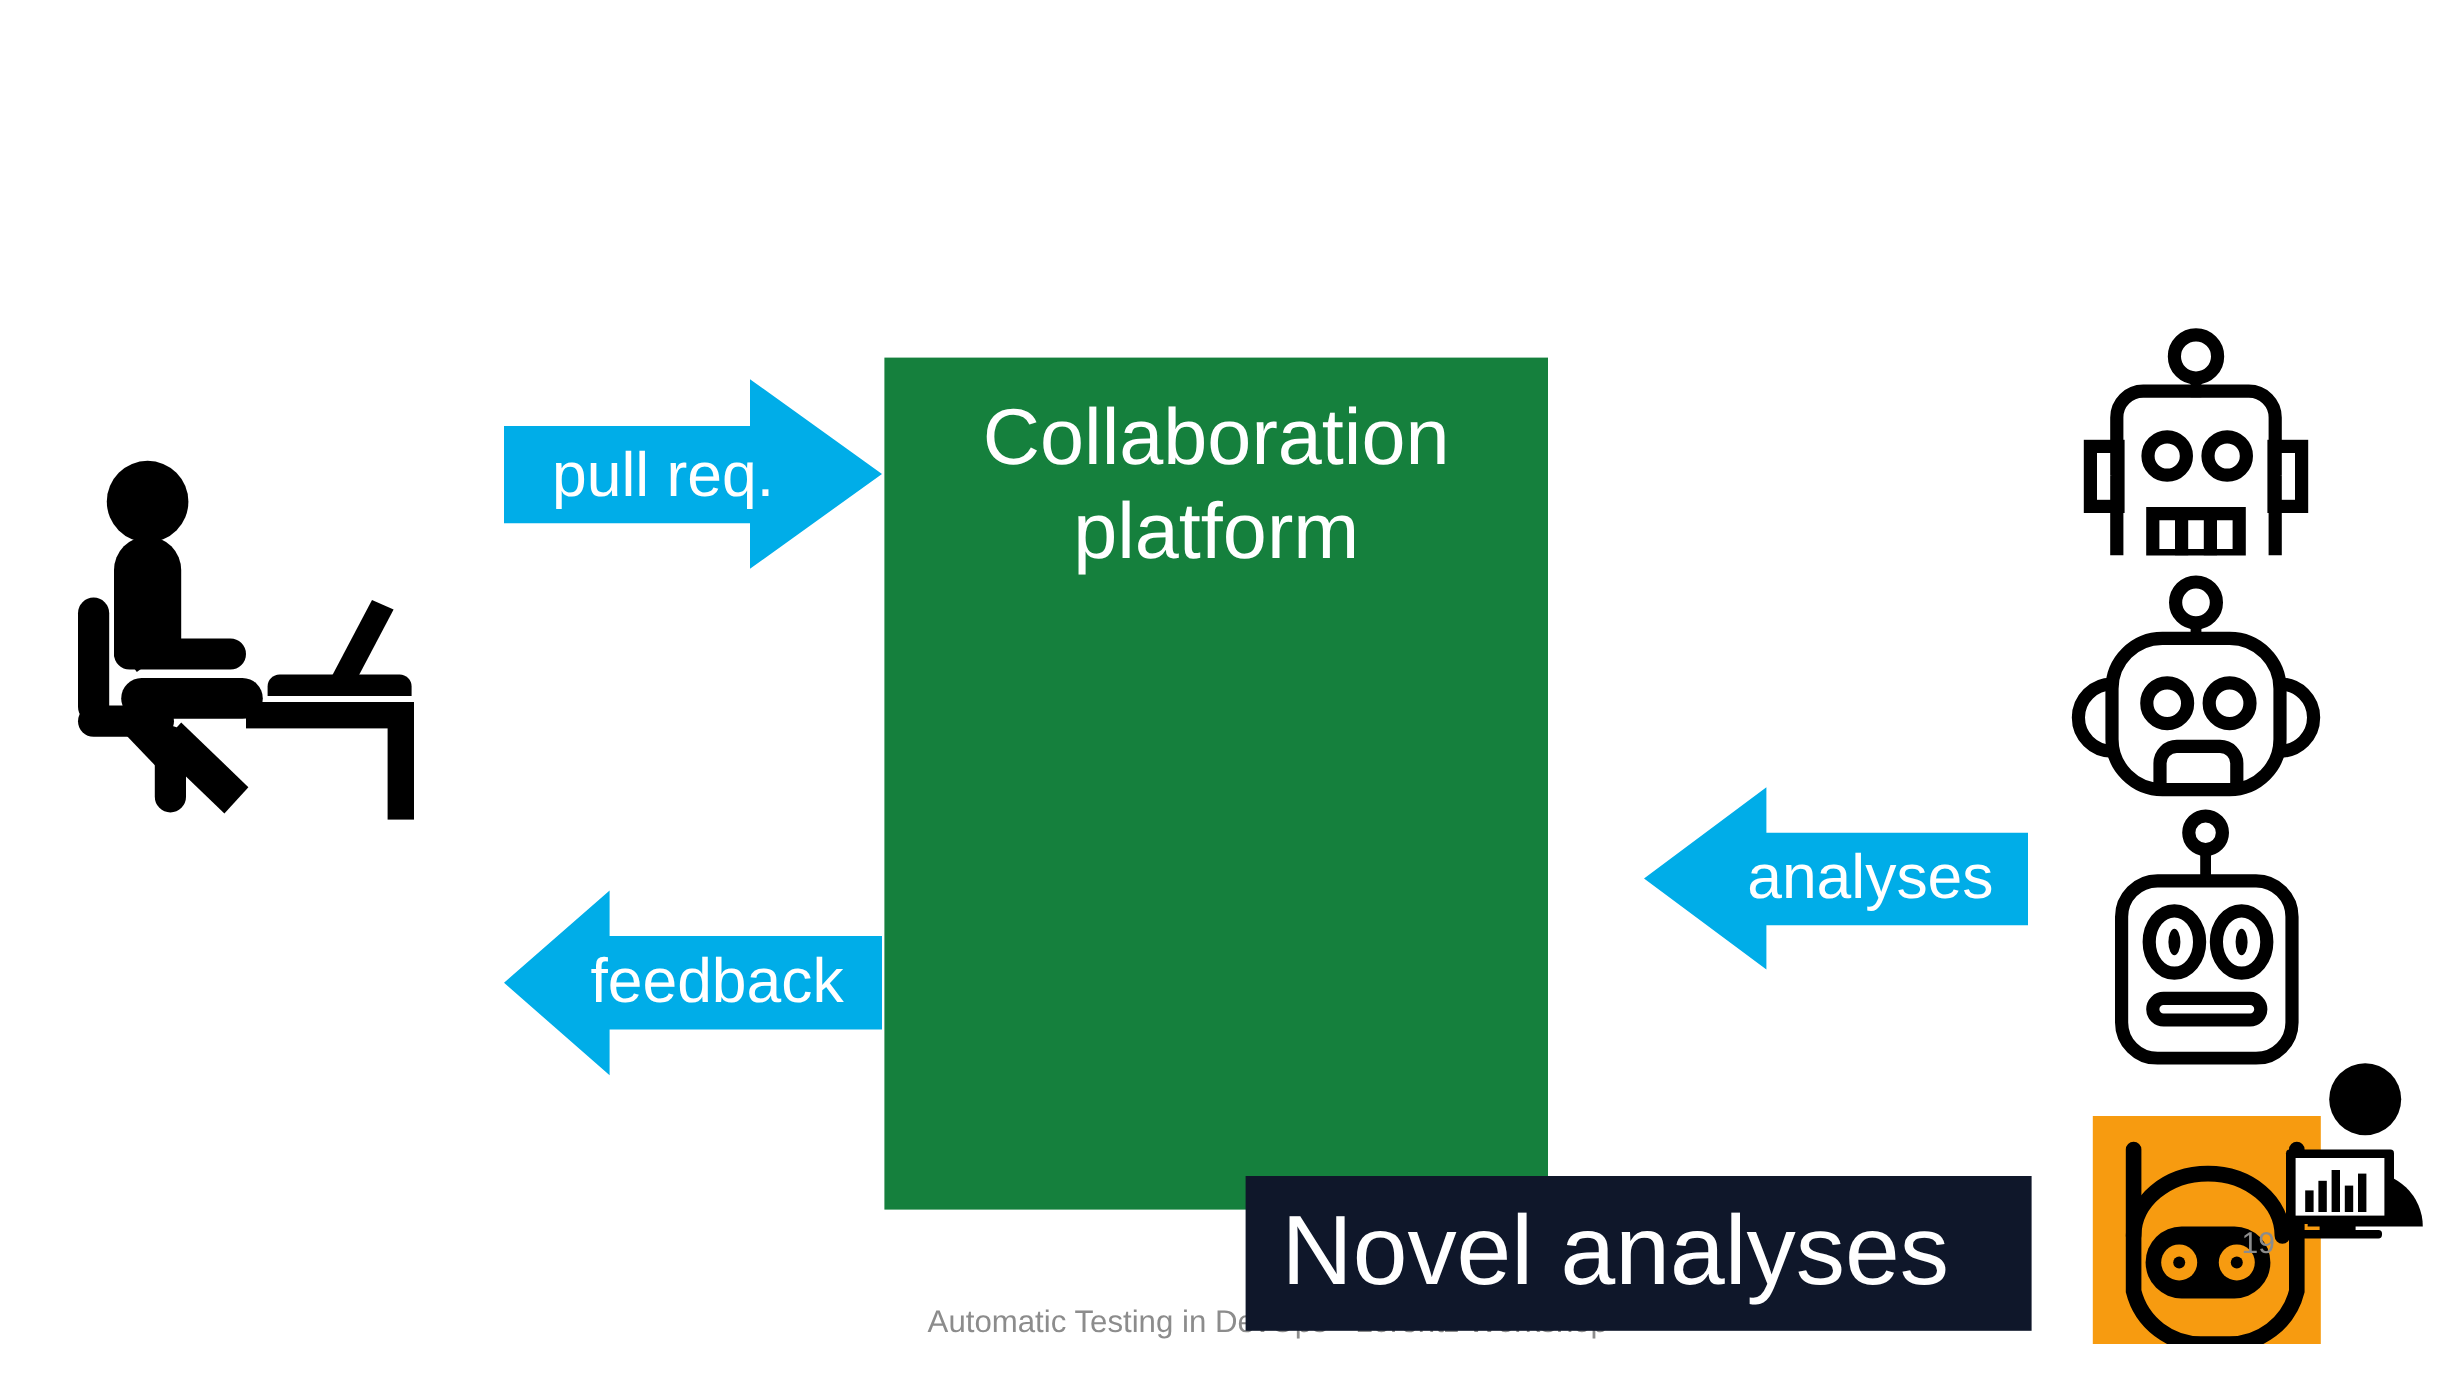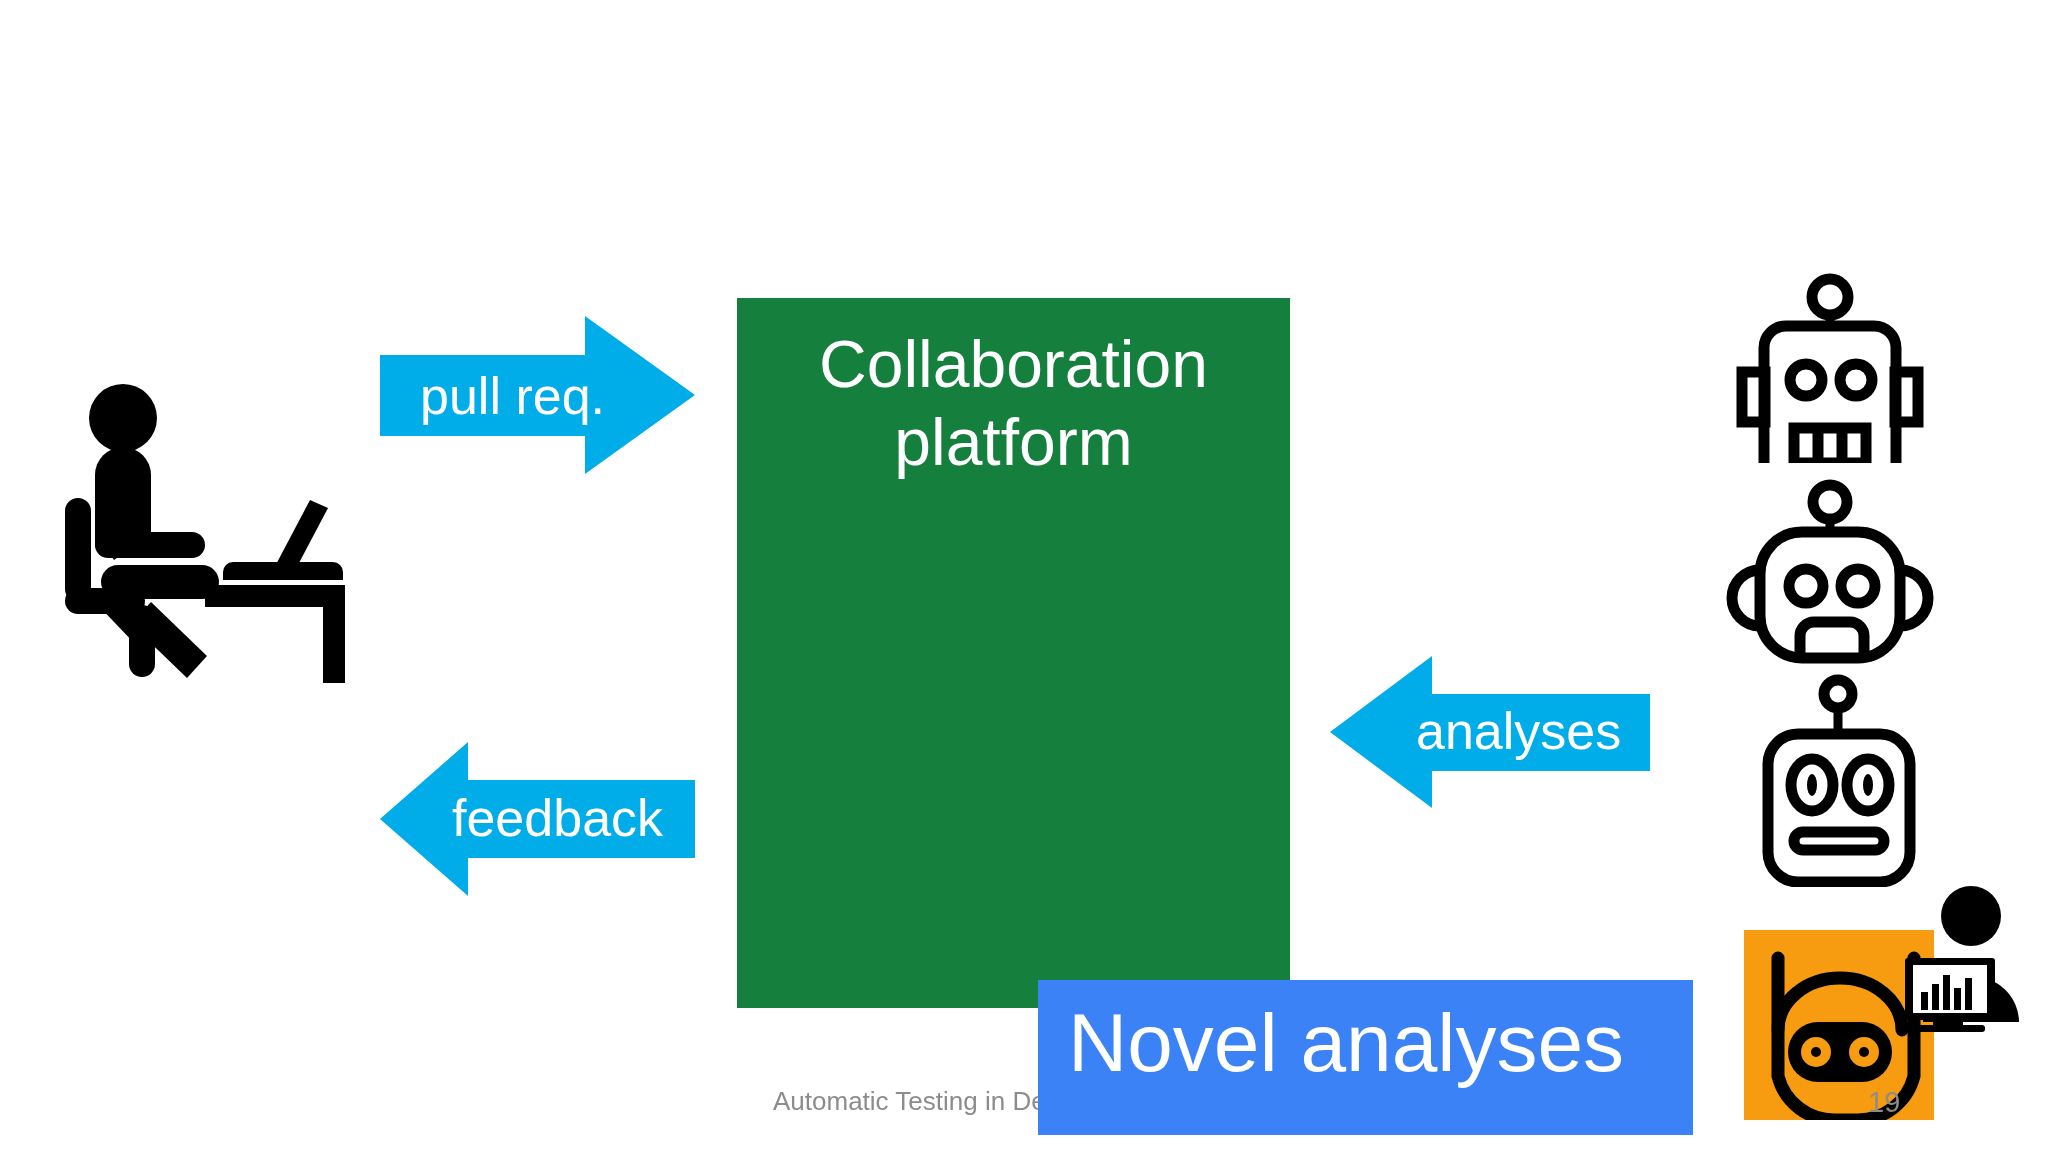--- a/index.html
+++ b/index.html
@@ -51,20 +51,21 @@
     color: #ffffff;
     font-size: 66px;
     font-weight: 400;
     line-height: 1.18;
     font-family: "Liberation Sans", sans-serif;
   }
 
   
   .arrow {
     position: absolute;
+    margin-left: 40px;
   }
   .arrow svg { display: block; }
   .arrow-label {
     position: absolute;
     color: #ffffff;
     font-size: 52px;
     font-weight: 400;
     white-space: nowrap;
     line-height: 1;
   }
@@ -80,22 +81,22 @@
 
   .arrow-feedback { left: 380px; top: 735px; width: 315px; height: 168px; }
   .arrow-feedback .arrow-label { left: 72px; top: 57px; }
 
   
   .novel-banner {
     position: absolute;
     left: 1038px;
     top: 980px;
     width: 655px;
-    height: 155px;
-    background: #3b82f6;
+    height: 129px;
+    background: #0f172a;
   }
   .novel-banner-label {
     position: absolute;
     left: 30px;
     top: 12px;
     color: #ffffff;
     font-size: 82px;
     font-weight: 400;
     white-space: nowrap;
     line-height: 1.25;
@@ -106,22 +107,22 @@
     position: absolute;
     left: 773px;
     top: 1086px;
     font-size: 26px;
     color: #8c8c8c;
     white-space: nowrap;
   }
   .page-number {
     position: absolute;
     left: 1868px;
-    top: 1086px;
-    font-size: 29px;
+    top: 1022px;
+    font-size: 25px;
     color: #8c8c8c;
   }
 
   
   .fig { position: absolute; }
   .fig svg { display: block; }
 
   .fig-person-laptop { left: 55px; top: 380px; width: 300px; height: 305px; }
   .fig-robot-1 { left: 1722px; top: 268px; width: 215px; height: 195px; }
   .fig-robot-2 { left: 1722px; top: 478px; width: 215px; height: 190px; }

